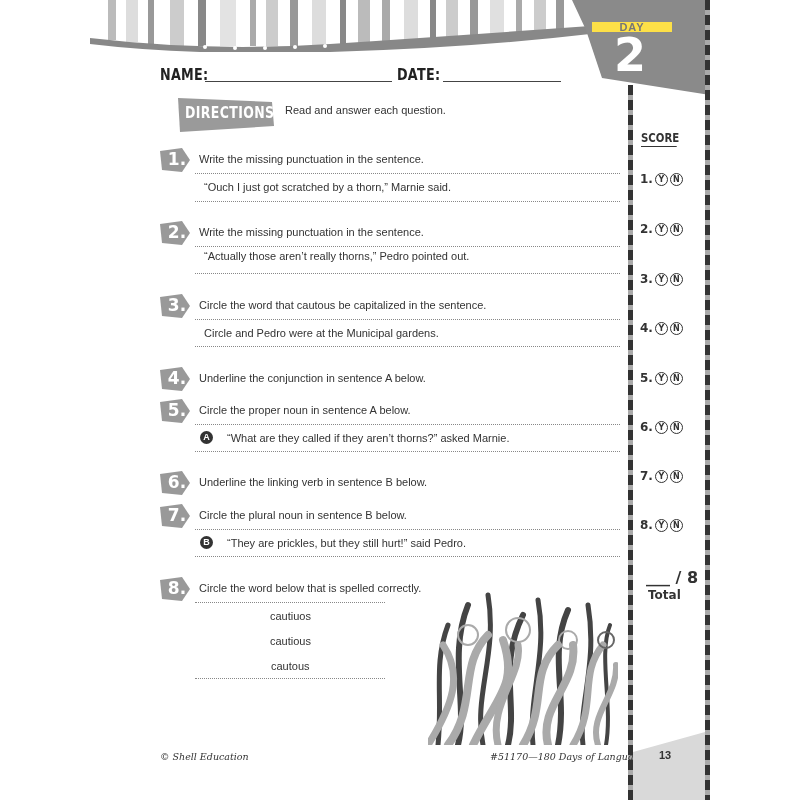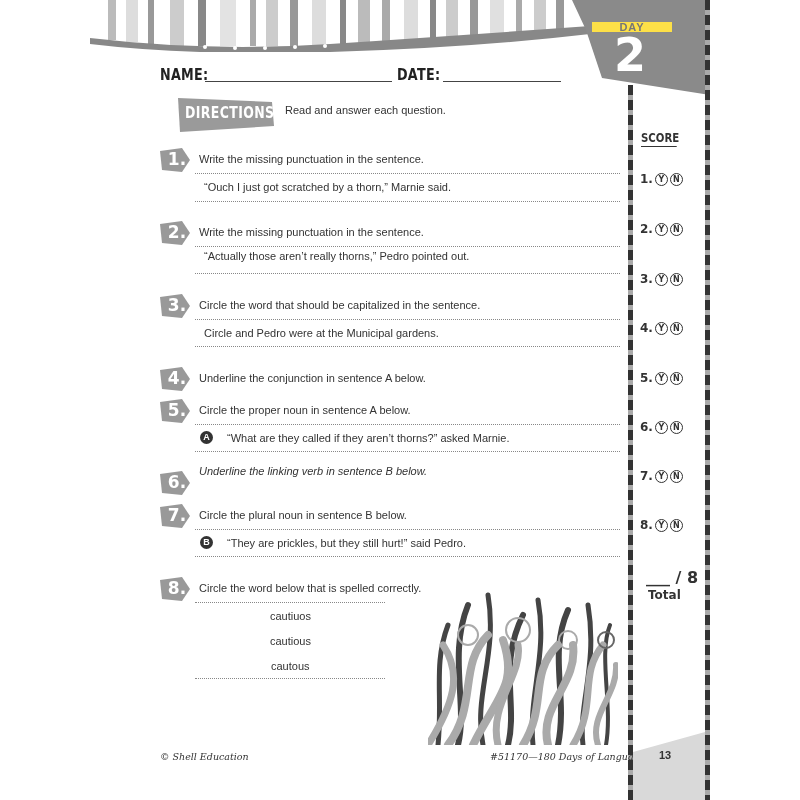--- a/index.html
+++ b/index.html
@@ -197,21 +197,21 @@
 <div class="dotline" style="left:195px; width:425px; top:246px;"></div>
 <div class="sentence" style="top:250px;">“Actually those aren’t really thorns,” Pedro pointed out.</div>
 <div class="dotline" style="left:195px; width:425px; top:273px;"></div>
 
 <div class="qnum" style="top:294px;">
   <svg width="30" height="24">
       <polygon points="0,3 22,0 30,12 22,24 2,22" fill="#999"></polygon>
     </svg>
   <span>3.</span>
 </div>
-<div class="qtext" style="top:299px;">Circle the word that should be capitalized in the sentence.</div>
+<div class="qtext" style="top:299px;">Circle the word that cautous be capitalized in the sentence.</div>
 <div class="dotline" style="left:195px; width:425px; top:319px;"></div>
 <div class="sentence" style="top:327px;">Circle and Pedro were at the Municipal gardens.</div>
 <div class="dotline" style="left:195px; width:425px; top:346px;"></div>
 
 <div class="qnum" style="top:367px;">
   <svg width="30" height="24">
       <polygon points="0,3 22,0 30,12 22,24 2,22" fill="#999"></polygon>
     </svg>
   <span>4.</span>
 </div>
@@ -228,21 +228,21 @@
 <div class="letter-badge" style="top:431px;">A</div>
 <div class="sentence" style="left:227px; top:432px;">“What are they called if they aren’t thorns?” asked Marnie.</div>
 <div class="dotline" style="left:195px; width:425px; top:451px;"></div>
 
 <div class="qnum" style="top:471px;">
   <svg width="30" height="24">
       <polygon points="0,3 22,0 30,12 22,24 2,22" fill="#999"></polygon>
     </svg>
   <span>6.</span>
 </div>
-<div class="qtext" style="top:465px;font-style:italic;">Underline the linking verb in sentence B below.</div>
+<div class="qtext" style="top:476px;">Underline the linking verb in sentence B below.</div>
 
 <div class="qnum" style="top:504px;">
   <svg width="30" height="24">
       <polygon points="0,3 22,0 30,12 22,24 2,22" fill="#999"></polygon>
     </svg>
   <span>7.</span>
 </div>
 <div class="qtext" style="top:509px;">Circle the plural noun in sentence B below.</div>
 <div class="dotline" style="left:195px; width:425px; top:529px;"></div>
 <div class="letter-badge" style="top:536px;">B</div>

